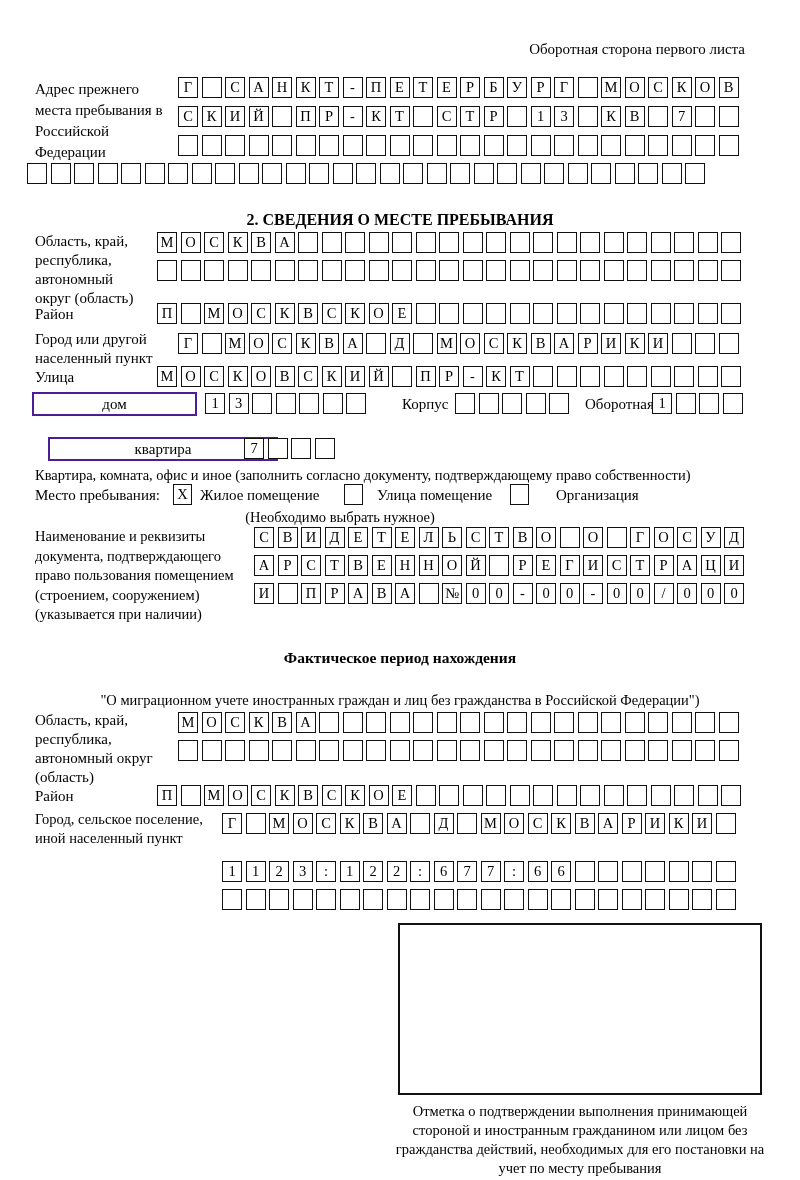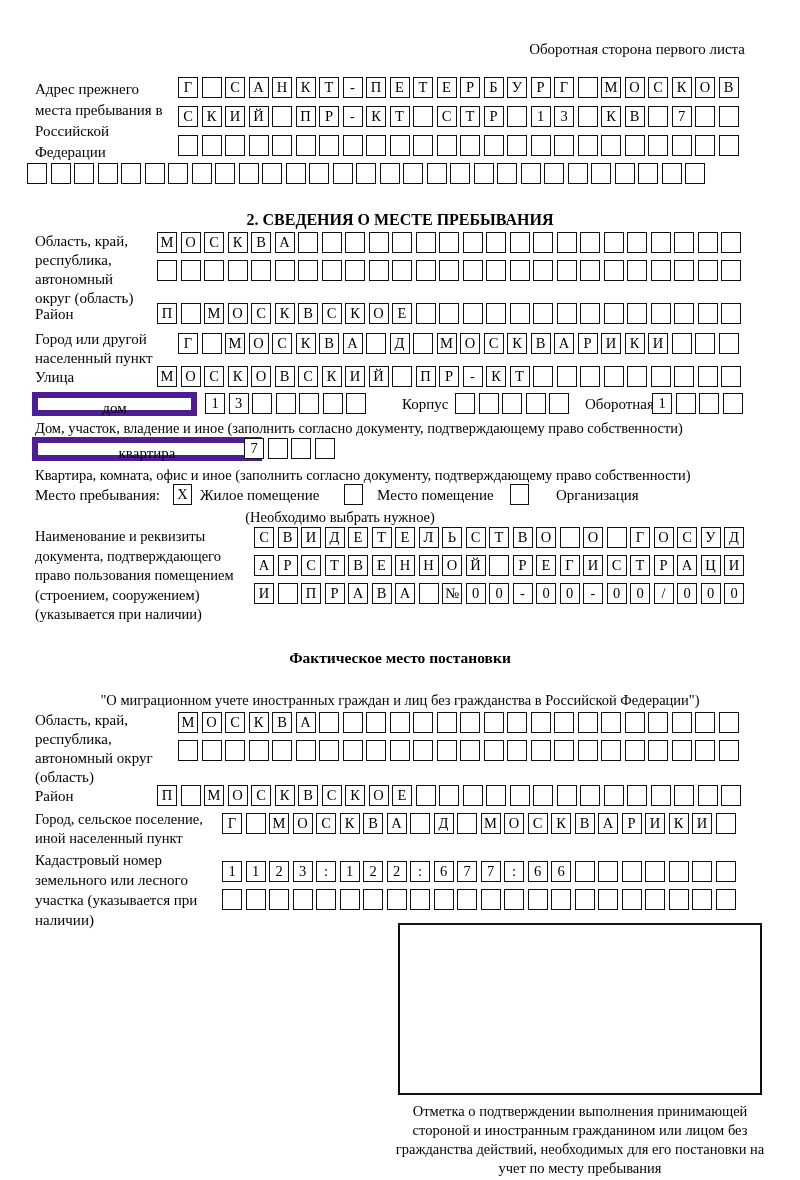--- a/index.html
+++ b/index.html
@@ -13,21 +13,21 @@
   .cap{font-size:14.5px;line-height:18px;}
   .title{font-size:16px;font-weight:bold;text-align:center;width:100%;}
   .center{text-align:center;width:100%;}
   .cellrow{white-space:nowrap;height:22px;}
   .cell{
     display:inline-block;box-sizing:content-box;width:18px;height:19px;
     border:1.5px solid #111;margin-right:3.5px;vertical-align:top;
     font-size:14.5px;line-height:19px;text-align:center;background:#fff;
   }
   .widebox{
-    box-sizing:border-box;border:6px solid #4c1d95;height:24px;
+    box-sizing:border-box;border:2px solid #4c1d95;height:24px;
     font-size:15px;line-height:20px;text-align:center;background:#fff;
   }
   .checkbox{
     display:inline-block;box-sizing:content-box;width:17px;height:19px;
     border:1.5px solid #111;font-size:14.5px;line-height:19px;text-align:center;background:#fff;
   }
   .bigbox{box-sizing:border-box;border:2px solid #111;background:#fff;}
 </style>
 </head>
 <body>
@@ -56,53 +56,51 @@
 
   <div class="abs lbl" style="top:353px;left:35px;">Улица</div>
   <div class="abs cellrow" style="top:351px;left:157px;"><span class="cell">М</span><span class="cell">О</span><span class="cell">С</span><span class="cell">К</span><span class="cell">О</span><span class="cell">В</span><span class="cell">С</span><span class="cell">К</span><span class="cell">И</span><span class="cell">Й</span><span class="cell"></span><span class="cell">П</span><span class="cell">Р</span><span class="cell">-</span><span class="cell">К</span><span class="cell">Т</span><span class="cell"></span><span class="cell"></span><span class="cell"></span><span class="cell"></span><span class="cell"></span><span class="cell"></span><span class="cell"></span><span class="cell"></span><span class="cell"></span></div>
 
   <div class="abs widebox" style="top:377px;left:32px;width:165px;">дом</div>
   <div class="abs cellrow" style="top:378px;left:205px;"><span class="cell">1</span><span class="cell">3</span><span class="cell"></span><span class="cell"></span><span class="cell"></span><span class="cell"></span><span class="cell"></span></div>
   <div class="abs lbl" style="top:380px;left:402px;">Корпус</div>
   <div class="abs cellrow" style="top:378px;left:455px;"><span class="cell"></span><span class="cell"></span><span class="cell"></span><span class="cell"></span><span class="cell"></span></div>
   <div class="abs lbl" style="top:380px;left:585px;">Оборотная</div>
   <div class="abs cellrow" style="top:378px;left:652px;"><span class="cell">1</span><span class="cell"></span><span class="cell"></span><span class="cell"></span></div>
-  <div class="abs cap" style="top:404px;left:35px;">Дом, участок, владение и иное (заполнить согласно документу, подтверждающему право собственности)</div>
 
-  <div class="abs widebox" style="top:422px;left:32px;width:230px;">квартира</div>
+  <div class="abs widebox" style="top:422px;left:48px;width:230px;">квартира</div>
   <div class="abs cellrow" style="top:423px;left:244px;"><span class="cell">7</span><span class="cell"></span><span class="cell"></span><span class="cell"></span></div>
   <div class="abs cap" style="top:451px;left:35px;">Квартира, комната, офис и иное (заполнить согласно документу, подтверждающему право собственности)</div>
 
   <div class="abs lbl" style="top:471px;left:35px;">Место пребывания:</div>
   <span class="abs checkbox" style="top:469px;left:173px;">X</span>
   <div class="abs lbl" style="top:471px;left:200px;">Жилое помещение</div>
   <span class="abs checkbox" style="top:469px;left:344px;"></span>
-  <div class="abs lbl" style="top:471px;left:377px;">Место помещение</div>
+  <div class="abs lbl" style="top:471px;left:377px;">Улица помещение</div>
   <span class="abs checkbox" style="top:469px;left:510px;"></span>
   <div class="abs lbl" style="top:471px;left:556px;">Организация</div>
   <div class="abs cap" style="top:493px;left:180px;width:320px;text-align:center;">(Необходимо выбрать нужное)</div>
 
   <div class="abs cap" style="top:512px;left:35px;width:212px;line-height:19.5px;font-size:14.5px;">Наименование и реквизиты документа, подтверждающего право пользования помещением (строением, сооружением) (указывается при наличии)</div>
   <div class="abs cellrow" style="top:512px;left:254px;"><span class="cell">С</span><span class="cell">В</span><span class="cell">И</span><span class="cell">Д</span><span class="cell">Е</span><span class="cell">Т</span><span class="cell">Е</span><span class="cell">Л</span><span class="cell">Ь</span><span class="cell">С</span><span class="cell">Т</span><span class="cell">В</span><span class="cell">О</span><span class="cell"></span><span class="cell">О</span><span class="cell"></span><span class="cell">Г</span><span class="cell">О</span><span class="cell">С</span><span class="cell">У</span><span class="cell">Д</span></div>
   <div class="abs cellrow" style="top:540px;left:254px;"><span class="cell">А</span><span class="cell">Р</span><span class="cell">С</span><span class="cell">Т</span><span class="cell">В</span><span class="cell">Е</span><span class="cell">Н</span><span class="cell">Н</span><span class="cell">О</span><span class="cell">Й</span><span class="cell"></span><span class="cell">Р</span><span class="cell">Е</span><span class="cell">Г</span><span class="cell">И</span><span class="cell">С</span><span class="cell">Т</span><span class="cell">Р</span><span class="cell">А</span><span class="cell">Ц</span><span class="cell">И</span></div>
   <div class="abs cellrow" style="top:568px;left:254px;"><span class="cell">И</span><span class="cell"></span><span class="cell">П</span><span class="cell">Р</span><span class="cell">А</span><span class="cell">В</span><span class="cell">А</span><span class="cell"></span><span class="cell">№</span><span class="cell">0</span><span class="cell">0</span><span class="cell">-</span><span class="cell">0</span><span class="cell">0</span><span class="cell">-</span><span class="cell">0</span><span class="cell">0</span><span class="cell">/</span><span class="cell">0</span><span class="cell">0</span><span class="cell">0</span></div>
 
-  <div class="abs center" style="top:634px;left:0;font-size:15.5px;font-weight:bold;">Фактическое место постановки</div>
+  <div class="abs center" style="top:634px;left:0;font-size:15.5px;font-weight:bold;">Фактическое период нахождения</div>
   <div class="abs cap center" style="top:676px;left:0;">"О миграционном учете иностранных граждан и лиц без гражданства в Российской Федерации")</div>
 
   <div class="abs lbl" style="top:696px;left:35px;width:140px;">Область, край, республика, автономный округ (область)</div>
   <div class="abs cellrow" style="top:697px;left:178px;"><span class="cell">М</span><span class="cell">О</span><span class="cell">С</span><span class="cell">К</span><span class="cell">В</span><span class="cell">А</span><span class="cell"></span><span class="cell"></span><span class="cell"></span><span class="cell"></span><span class="cell"></span><span class="cell"></span><span class="cell"></span><span class="cell"></span><span class="cell"></span><span class="cell"></span><span class="cell"></span><span class="cell"></span><span class="cell"></span><span class="cell"></span><span class="cell"></span><span class="cell"></span><span class="cell"></span><span class="cell"></span></div>
   <div class="abs cellrow" style="top:725px;left:178px;"><span class="cell"></span><span class="cell"></span><span class="cell"></span><span class="cell"></span><span class="cell"></span><span class="cell"></span><span class="cell"></span><span class="cell"></span><span class="cell"></span><span class="cell"></span><span class="cell"></span><span class="cell"></span><span class="cell"></span><span class="cell"></span><span class="cell"></span><span class="cell"></span><span class="cell"></span><span class="cell"></span><span class="cell"></span><span class="cell"></span><span class="cell"></span><span class="cell"></span><span class="cell"></span><span class="cell"></span></div>
 
   <div class="abs lbl" style="top:772px;left:35px;">Район</div>
   <div class="abs cellrow" style="top:770px;left:157px;"><span class="cell">П</span><span class="cell"></span><span class="cell">М</span><span class="cell">О</span><span class="cell">С</span><span class="cell">К</span><span class="cell">В</span><span class="cell">С</span><span class="cell">К</span><span class="cell">О</span><span class="cell">Е</span><span class="cell"></span><span class="cell"></span><span class="cell"></span><span class="cell"></span><span class="cell"></span><span class="cell"></span><span class="cell"></span><span class="cell"></span><span class="cell"></span><span class="cell"></span><span class="cell"></span><span class="cell"></span><span class="cell"></span><span class="cell"></span></div>
 
   <div class="abs lbl" style="top:795px;left:35px;width:190px;font-size:14.5px;">Город, сельское поселение, иной населенный пункт</div>
   <div class="abs cellrow" style="top:798px;left:222px;"><span class="cell">Г</span><span class="cell"></span><span class="cell">М</span><span class="cell">О</span><span class="cell">С</span><span class="cell">К</span><span class="cell">В</span><span class="cell">А</span><span class="cell"></span><span class="cell">Д</span><span class="cell"></span><span class="cell">М</span><span class="cell">О</span><span class="cell">С</span><span class="cell">К</span><span class="cell">В</span><span class="cell">А</span><span class="cell">Р</span><span class="cell">И</span><span class="cell">К</span><span class="cell">И</span><span class="cell"></span></div>
 
-  <div class="abs lbl" style="top:835px;left:35px;width:185px;line-height:20px;">Кадастровый номер земельного или лесного участка (указывается при наличии)</div>
   <div class="abs cellrow" style="top:846px;left:222px;"><span class="cell">1</span><span class="cell">1</span><span class="cell">2</span><span class="cell">3</span><span class="cell">:</span><span class="cell">1</span><span class="cell">2</span><span class="cell">2</span><span class="cell">:</span><span class="cell">6</span><span class="cell">7</span><span class="cell">7</span><span class="cell">:</span><span class="cell">6</span><span class="cell">6</span><span class="cell"></span><span class="cell"></span><span class="cell"></span><span class="cell"></span><span class="cell"></span><span class="cell"></span><span class="cell"></span></div>
   <div class="abs cellrow" style="top:874px;left:222px;"><span class="cell"></span><span class="cell"></span><span class="cell"></span><span class="cell"></span><span class="cell"></span><span class="cell"></span><span class="cell"></span><span class="cell"></span><span class="cell"></span><span class="cell"></span><span class="cell"></span><span class="cell"></span><span class="cell"></span><span class="cell"></span><span class="cell"></span><span class="cell"></span><span class="cell"></span><span class="cell"></span><span class="cell"></span><span class="cell"></span><span class="cell"></span><span class="cell"></span></div>
 
   <div class="abs bigbox" style="top:908px;left:398px;width:364px;height:172px;"></div>
   <div class="abs cap" style="top:1087px;left:392px;width:376px;text-align:center;line-height:19px;">Отметка о подтверждении выполнения принимающей стороной и иностранным гражданином или лицом без гражданства действий, необходимых для его постановки на учет по месту пребывания</div>
 
 </div>
 
 </body></html>

